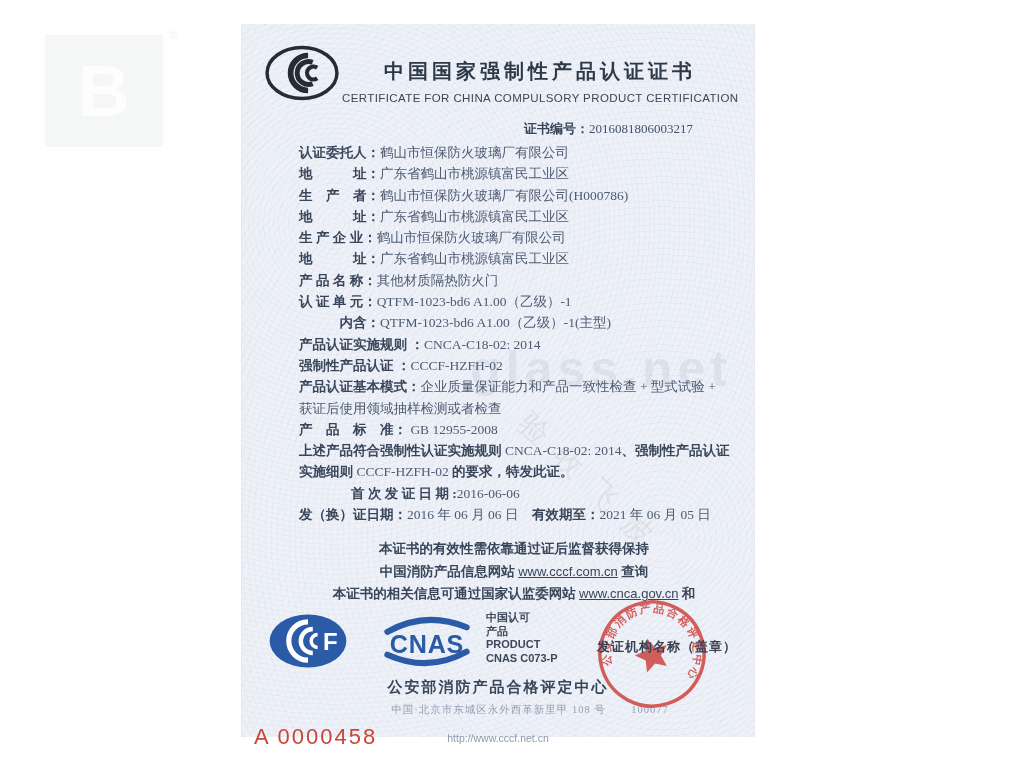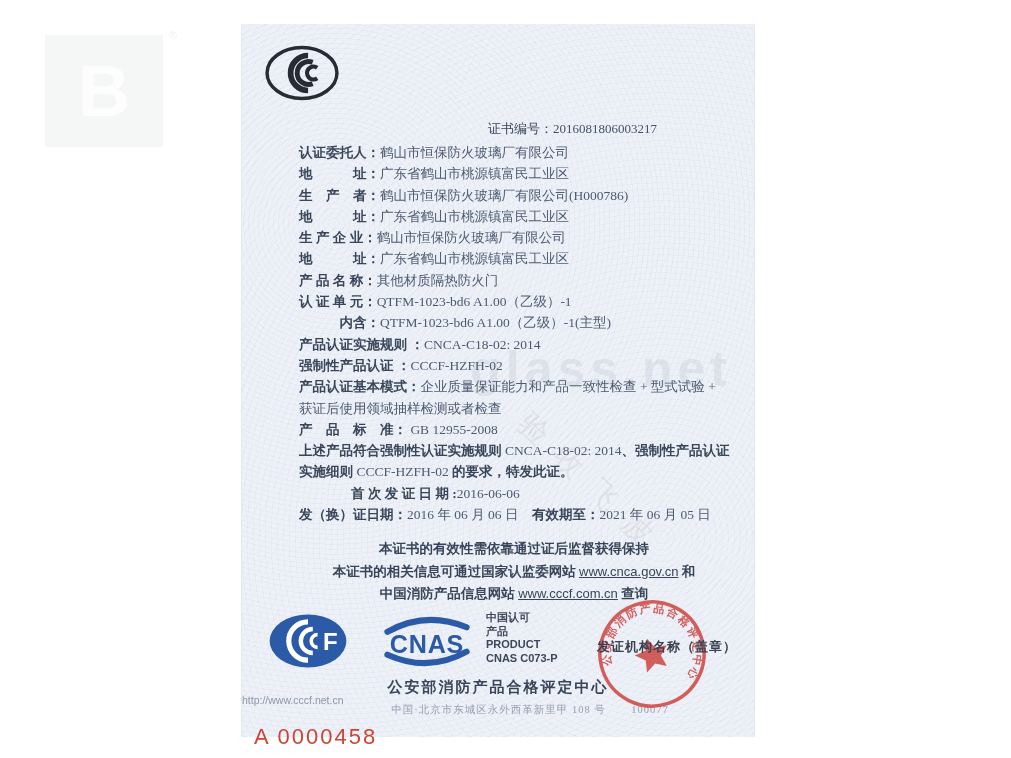--- a/index.html
+++ b/index.html
@@ -48,21 +48,21 @@
   .cert-title{
     font-size:20px;font-weight:bold;letter-spacing:4px;color:#2e3947;white-space:nowrap;
   }
   .cert-subtitle{
     margin-top:7px;font-family:"Liberation Sans",sans-serif;font-size:11.5px;
     letter-spacing:0.4px;color:#3d4656;white-space:nowrap;
   }
   .cert-no{
     position:absolute;left:246px;top:96px;font-size:13px;color:#44516a;white-space:nowrap;
   }
-  .cert-no .b{font-weight:normal;}
+  .cert-no .b{font-weight:bold;margin-left:36px;}
   
   .body-lines{
     position:absolute;left:57px;top:118px;width:430px;
     font-size:13.5px;line-height:21.3px;color:#4d5b72;
   }
   .tline{white-space:nowrap;}
   .b{font-weight:bold;color:#39465a;}
   .u{text-decoration:underline;font-family:"Liberation Sans",sans-serif;font-size:13px;}
   
   .notice{
@@ -84,21 +84,21 @@
   
   .footer-org{
     position:absolute;left:0;top:654px;width:512px;text-align:center;
     font-size:15px;font-weight:bold;letter-spacing:2px;color:#39465a;
   }
   .footer-addr{
     position:absolute;left:0;top:679px;width:512px;text-align:center;
     font-size:10.5px;color:#97a0b4;letter-spacing:1px;white-space:nowrap;margin-left:32px;
   }
   .footer-url{
-    position:absolute;left:0;top:670px;width:512px;
+    position:absolute;left:0;top:708px;width:512px;text-align:center;
     font-family:"Liberation Sans",sans-serif;font-size:10.5px;color:#8d97ab;
   }
   
   .serial{
     position:absolute;left:254px;top:724px;
     font-family:"Liberation Sans",sans-serif;font-size:22px;letter-spacing:2px;
     color:#cb4536;
   }
 </style>
 </head>
@@ -114,20 +114,24 @@
   <div class="center-wm">glass.net</div>
   <div class="diag-wm">验收飞波</div>
 
   <svg class="ccc-logo" viewBox="0 0 100 76">
     <ellipse cx="50" cy="38" rx="46" ry="33.5" fill="none" stroke="#262c35" stroke-width="4.5"></ellipse>
     <path d="M58,15 A23,23 0 1,0 58,61" fill="none" stroke="#262c35" stroke-width="7.5"></path>
     <path d="M64,24 A15,15 0 1,0 64,52" fill="none" stroke="#262c35" stroke-width="6.5"></path>
     <path d="M70,31 A8.5,8.5 0 1,0 70,45" fill="none" stroke="#262c35" stroke-width="5.5"></path>
   </svg>
 
+  <div class="head-block">
+    <div class="cert-title">中国国家强制性产品认证证书</div>
+    <div class="cert-subtitle">CERTIFICATE FOR CHINA COMPULSORY PRODUCT CERTIFICATION</div>
+  </div>
 
   <div class="cert-no">
     <span class="b">证书编号：</span><span>2016081806003217</span>
   </div>
 
   <div class="body-lines">
       <div class="tline"><span class="b">认证委托人：</span><span>鹤山市恒保防火玻璃厂有限公司</span></div>
       <div class="tline"><span class="b">地　　　址：</span><span>广东省鹤山市桃源镇富民工业区</span></div>
       <div class="tline"><span class="b">生　产　者：</span><span>鹤山市恒保防火玻璃厂有限公司(H000786)</span></div>
       <div class="tline"><span class="b">地　　　址：</span><span>广东省鹤山市桃源镇富民工业区</span></div>
@@ -142,22 +146,22 @@
       <div class="tline"><span>获证后使用领域抽样检测或者检查</span></div>
       <div class="tline"><span class="b">产　品　标　准：</span><span> GB 12955-2008</span></div>
       <div class="tline"><span class="b">上述产品符合强制性认证实施规则 </span><span>CNCA-C18-02: 2014</span><span class="b">、强制性产品认证</span></div>
       <div class="tline"><span class="b">实施细则 </span><span>CCCF-HZFH-02</span><span class="b"> 的要求，特发此证。</span></div>
       <div class="tline" style="margin-left: 52px;"><span class="b">首 次 发 证 日 期 :</span><span>2016-06-06</span></div>
       <div class="tline"><span class="b">发（换）证日期：</span><span>2016 年 06 月 06 日</span><span>　</span><span class="b">有效期至：</span><span>2021 年 06 月 05 日</span></div>
     </div>
 
   <div class="notice">
       <div class="tline"><span class="b">本证书的有效性需依靠通过证后监督获得保持</span></div>
+      <div class="tline"><span class="b">中国消防产品信息网站 </span><span class="u">www.cccf.com.cn</span><span class="b"> 查询</span></div>
       <div class="tline"><span class="b">本证书的相关信息可通过国家认监委网站 </span><span class="u">www.cnca.gov.cn</span><span class="b"> 和</span></div>
-      <div class="tline"><span class="b">中国消防产品信息网站 </span><span class="u">www.cccf.com.cn</span><span class="b"> 查询</span></div>
     </div>
 
   <svg class="cccf-logo" viewBox="0 0 100 72">
     <ellipse cx="50" cy="36" rx="48" ry="33" fill="#2b5aa7"></ellipse>
     <path d="M50,12 A24,24 0 1,0 50,60" fill="none" stroke="#ffffff" stroke-width="6.5"></path>
     <path d="M56,21 A15,15 0 1,0 56,51" fill="none" stroke="#ffffff" stroke-width="5.5"></path>
     <path d="M62,28 A8,8 0 1,0 62,44" fill="none" stroke="#ffffff" stroke-width="4.5"></path>
     <text x="78" y="47" text-anchor="middle" font-family="Liberation Sans, sans-serif" font-size="30" font-weight="bold" fill="#ffffff">F</text>
   </svg>
 

